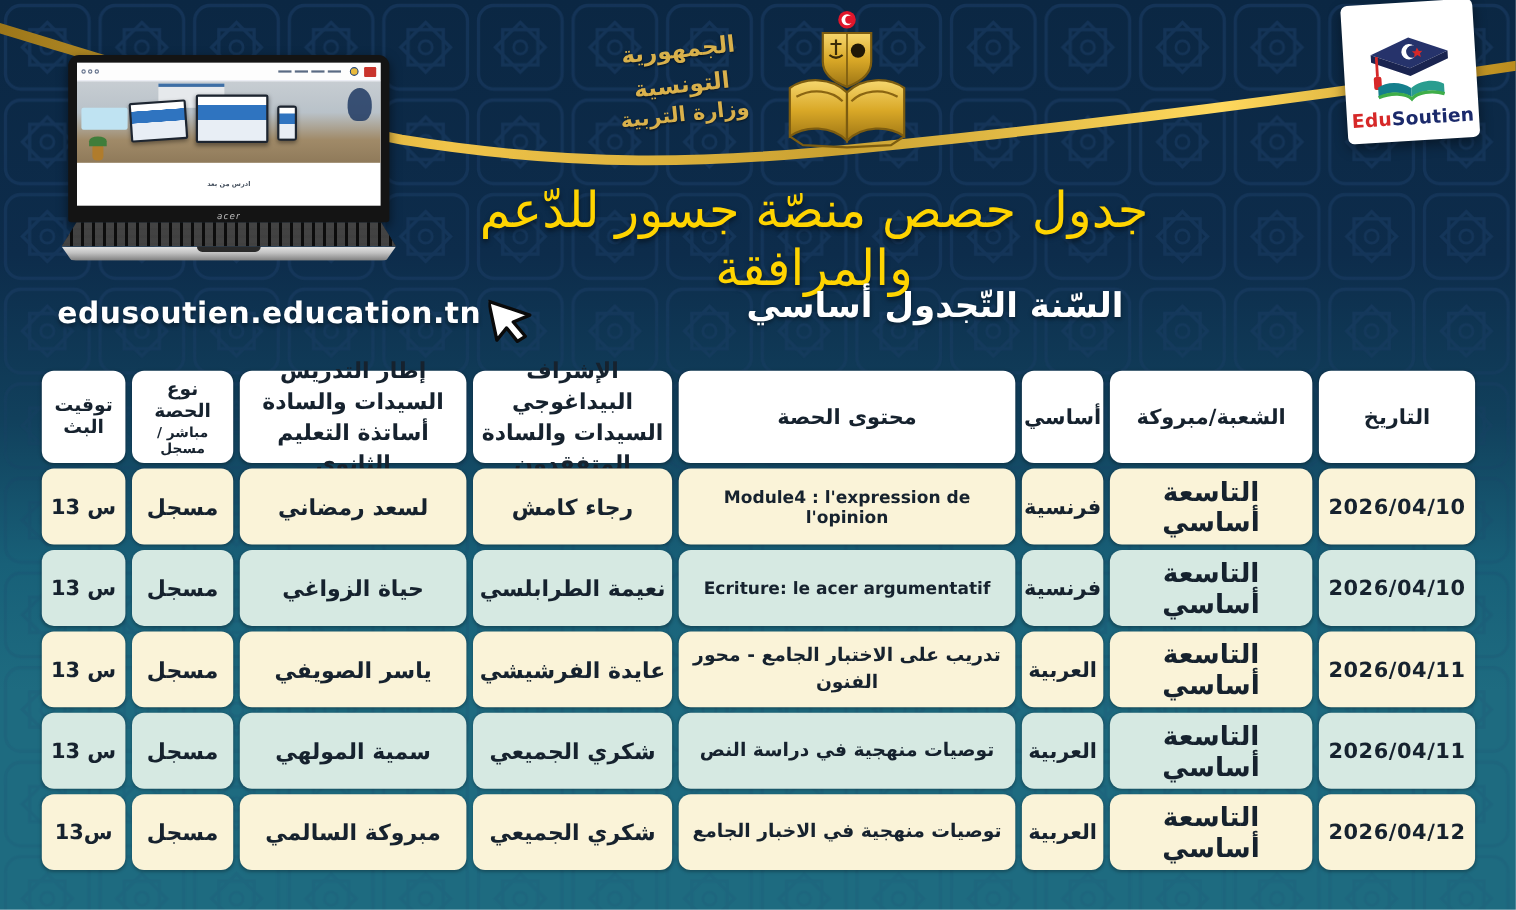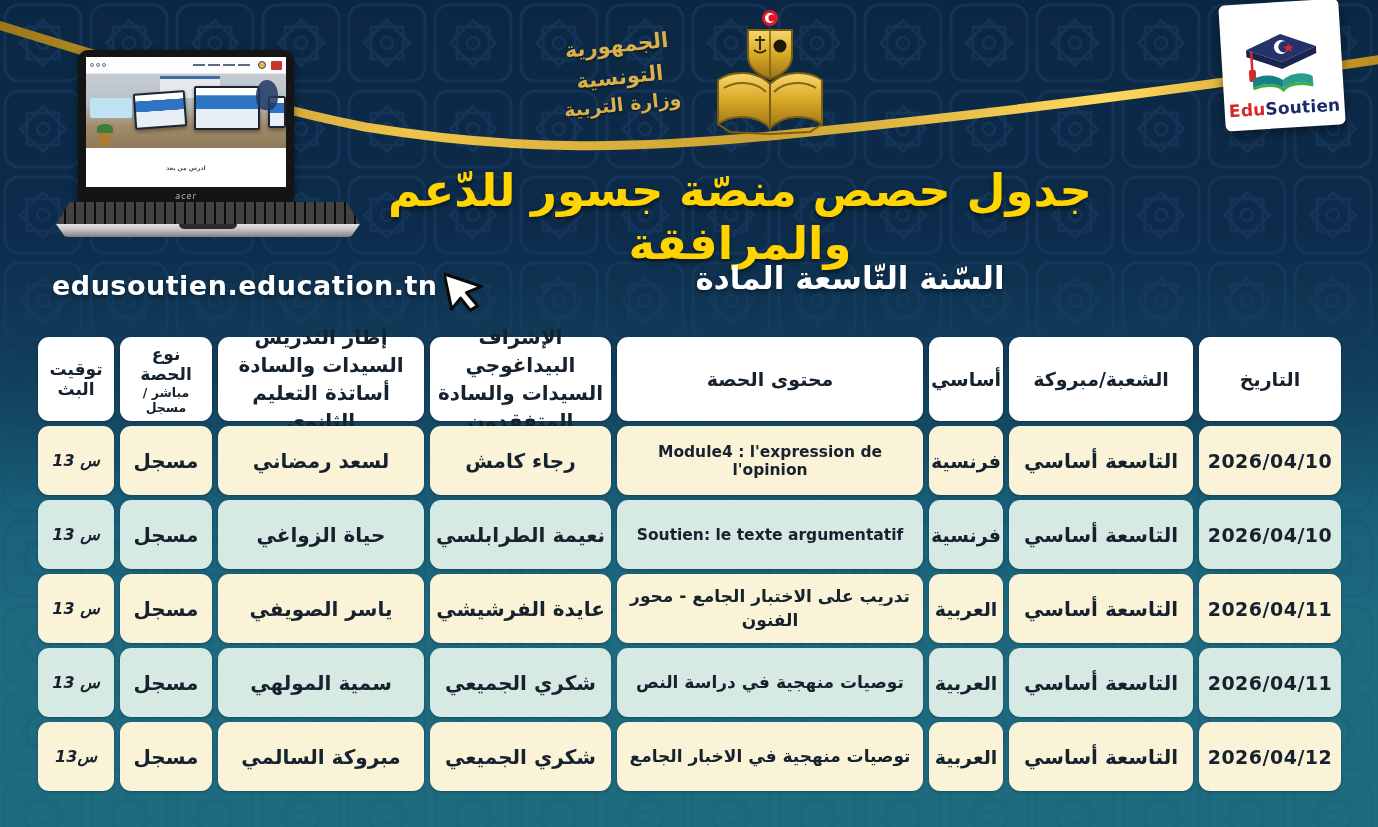--- a/index.html
+++ b/index.html
@@ -12,21 +12,21 @@
   .layer { position:absolute; }
   
   #pattern-layer { inset:0; width:1378px; height:827px; z-index:0;
     -webkit-mask-image:linear-gradient(180deg,rgba(0,0,0,.95) 0%,rgba(0,0,0,.85) 34%,rgba(0,0,0,.30) 50%,rgba(0,0,0,.18) 100%);
     mask-image:linear-gradient(180deg,rgba(0,0,0,.95) 0%,rgba(0,0,0,.85) 34%,rgba(0,0,0,.30) 50%,rgba(0,0,0,.18) 100%);
   }
   #ribbon { left:0; top:0; z-index:1; }
 
   
   .laptop { left:56px; top:50px; width:304px; z-index:2; }
-  .lt-screen { position:relative; width:216px; height:152px; margin-left:22px;
+  .lt-screen { position:relative; width:292px; height:152px; margin-left:6px;
     background:#141414; border-radius:10px 10px 3px 3px; padding:7px 8px 15px 8px;
     box-shadow:0 4px 10px rgba(0,0,0,.5); }
   .lt-display { width:100%; height:100%; background:#ffffff; overflow:hidden; display:flex; flex-direction:column; }
   .lt-nav { height:17px; background:#fdfdfd; border-bottom:1px solid #e3e6ef; display:flex; align-items:center; padding:0 4px; direction:rtl; }
   .lt-logo { width:11px; height:9px; background:#c9342c; border-radius:1px; }
   .lt-badge { width:8px; height:8px; background:#e8b93c; border-radius:50%; margin-right:5px; border:1px solid #25477a; }
   .lt-links { display:flex; gap:3px; margin-right:8px; }
   .lt-links i { display:block; width:12px; height:2px; background:#5a6b84; }
   .lt-tools { margin-right:auto; display:flex; gap:2px; }
   .lt-tools i { display:block; width:4px; height:4px; border:1px solid #65738c; border-radius:50%; }
@@ -72,46 +72,46 @@
   .logo-card { left:1222px; top:2px; width:120px; height:126px; background:#ffffff; border-radius:6px;
     transform:rotate(-3.5deg); z-index:2; box-shadow:0 4px 12px rgba(0,0,0,.45);
     display:flex; flex-direction:column; align-items:center; justify-content:flex-end; padding-bottom:10px; }
   .logo-card svg { margin-bottom:2px; }
   .logo-word { font-size:17px; font-weight:bold; letter-spacing:.2px; }
   .logo-word .edu { color:#d62828; }
   .logo-word .soutien { color:#1b2a6b; }
 
   
   .main-title { left:340px; top:164px; width:800px; z-index:3; text-align:center; direction:rtl;
-    color:#ffd400; font-size:45px; font-weight:700; text-shadow:0 3px 5px rgba(0,0,0,.5); letter-spacing:0; }
+    color:#ffd400; font-size:45px; font-weight:400; text-shadow:0 3px 5px rgba(0,0,0,.5); letter-spacing:0; }
   .sub-title { left:500px; top:260px; width:700px; z-index:3; text-align:center; direction:rtl;
     color:#ffffff; font-size:31px; font-weight:800; text-shadow:0 2px 4px rgba(0,0,0,.45); }
 
   
   .schedule { left:38px; top:337px; z-index:3; direction:rtl;
     display:grid;
     grid-template-columns:142px 184px 74px 306px 181px 206px 92px 76px;
     grid-template-rows:84px 69px 69px 69px 69px 69px;
     gap:5px 6px; }
   .cell { border-radius:11px; display:flex; flex-direction:column; align-items:center; justify-content:center;
     text-align:center; color:#16222e; font-weight:bold; box-shadow:0 1px 3px rgba(0,0,0,.28); padding:2px 4px; }
   .head { background:#ffffff; font-size:19px; }
   .head.small { font-size:20px; line-height:1.4; }
   .head .sub { font-size:12.5px; margin-top:1px; }
   .preline { white-space:pre-line; }
   .cream { background:#faf3d8; }
   .mint  { background:#d6e9e2; }
   .c-date { font-size:19px; direction:ltr; letter-spacing:.5px; }
-  .c-level { font-size:20px; }
+  .c-level { font-size:24px; }
   .c-subject { font-size:19px; }
   .c-content-ar { font-size:17px; line-height:1.4; }
   .c-content-fr { font-size:15.5px; direction:ltr; font-weight:bold; }
   .c-name { font-size:20px; }
   .c-type { font-size:20px; }
-  .c-time { font-size:16px;font-style:italic; }
+  .c-time { font-size:19px; }
 </style>
 </head>
 <body>
 
 <svg id="pattern-layer" class="layer" xmlns="http://www.w3.org/2000/svg">
   <defs>
     <pattern id="geo" width="86" height="86" patternUnits="userSpaceOnUse">
       <rect x="5" y="5" width="76" height="76" rx="14" fill="none" stroke="#1e4069" stroke-width="3"></rect>
       <rect x="27" y="27" width="32" height="32" fill="none" stroke="#1e4069" stroke-width="3"></rect>
       <rect x="27" y="27" width="32" height="32" fill="none" stroke="#1e4069" stroke-width="3" transform="rotate(45 43 43)"></rect>
@@ -229,21 +229,21 @@
     <path d="M43 50 C 34 43, 20 43, 13 48 L 13 57 C 20 52, 34 52, 43 58 Z" fill="#157f8c"></path>
     <path d="M43 50 C 52 43, 66 43, 73 48 L 73 57 C 66 52, 52 52, 43 58 Z" fill="#2a9d8f"></path>
     <path d="M13 57 C 24 53, 38 54, 43 60 C 48 54, 62 53, 73 57" fill="none" stroke="#3fae49" stroke-width="3"></path>
   </svg>
   <div class="logo-word">
     <span class="edu">Edu</span><span class="soutien">Soutien</span>
   </div>
 </div>
 
 <div class="layer main-title">جدول حصص منصّة جسور للدّعم والمرافقة</div>
-<div class="layer sub-title">السّنة التّاسعة المادة</div>
+<div class="layer sub-title">السّنة التّجدول أساسي</div>
 
 <div class="layer schedule">
 
   <div class="cell head">التاريخ</div>
   <div class="cell head">الشعبة/مبروكة</div>
   <div class="cell head">أساسي</div>
   <div class="cell head">محتوى الحصة</div>
   <div class="cell head small preline">الإشراف البيداغوجي
 السيدات والسادة
 المتفقدون</div>
@@ -262,21 +262,21 @@
   <div class="cell cream c-subject">فرنسية</div>
   <div class="cell cream c-content-fr">Module4 : l'expression de l'opinion</div>
   <div class="cell cream c-name">رجاء كامش</div>
   <div class="cell cream c-name">لسعد رمضاني</div>
   <div class="cell cream c-type">مسجل</div>
   <div class="cell cream c-time">س 13</div>
 
   <div class="cell mint c-date">2026/04/10</div>
   <div class="cell mint c-level">التاسعة أساسي</div>
   <div class="cell mint c-subject">فرنسية</div>
-  <div class="cell mint c-content-fr">Soutien: le texte argumentatif</div>
+  <div class="cell mint c-content-fr">Ecriture: le acer argumentatif</div>
   <div class="cell mint c-name">نعيمة الطرابلسي</div>
   <div class="cell mint c-name">حياة الزواغي</div>
   <div class="cell mint c-type">مسجل</div>
   <div class="cell mint c-time">س 13</div>
 
   <div class="cell cream c-date">2026/04/11</div>
   <div class="cell cream c-level">التاسعة أساسي</div>
   <div class="cell cream c-subject">العربية</div>
   <div class="cell cream c-content-ar">تدريب على الاختبار الجامع - محور الفنون</div>
   <div class="cell cream c-name">عايدة الفرشيشي</div>

